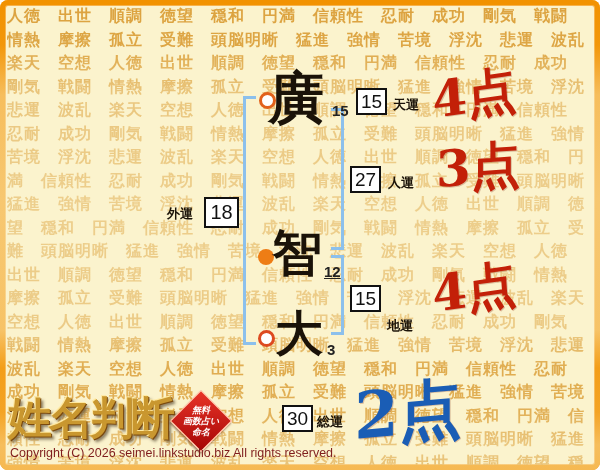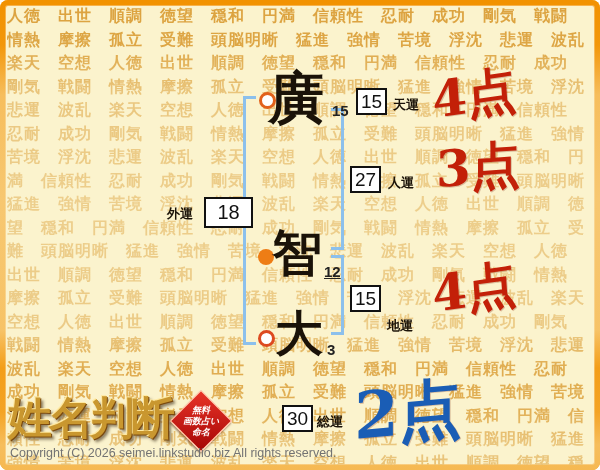--- a/index.html
+++ b/index.html
@@ -58,21 +58,21 @@
   .stamp-bg{
     position:absolute;inset:7px;transform:rotate(45deg);
     background:linear-gradient(135deg,#e83428,#a50505);
     border:1px solid #ffb09a;box-shadow:1px 2px 2px rgba(90,40,20,0.5);
   }
   .stamp-text{
     position:absolute;inset:0;display:flex;flex-direction:column;
     align-items:center;justify-content:center;gap:0;
     color:#fff;font-size:9px;font-weight:bold;line-height:11px;text-align:center;
   }
-  .copyright{font-size:12.5px;color:#737373;}
+  .copyright{font-size:12.5px;color:#7f1d1d;}
 </style>
 </head>
 <body>
 
 <div class="page">
 
   <div class="bg-words" style="color: rgb(220, 162, 62);">人徳　出世　順調　徳望　穏和　円満　信頼性　忍耐　成功　剛気　戦闘　情熱　摩擦　孤立　受難　頭脳明晰　猛進　強情　苦境　浮沈　悲運　波乱　楽天　空想　人徳　出世　順調　徳望　穏和　円満　信頼性　忍耐　成功　剛気　戦闘　情熱　摩擦　孤立　受難　頭脳明晰　猛進　強情　苦境　浮沈　悲運　波乱　楽天　空想　人徳　出世　順調　徳望　穏和　円満　信頼性　忍耐　成功　剛気　戦闘　情熱　摩擦　孤立　受難　頭脳明晰　猛進　強情　苦境　浮沈　悲運　波乱　楽天　空想　人徳　出世　順調　徳望　穏和　円満　信頼性　忍耐　成功　剛気　戦闘　情熱　摩擦　孤立　受難　頭脳明晰　猛進　強情　苦境　浮沈　悲運　波乱　楽天　空想　人徳　出世　順調　徳望　穏和　円満　信頼性　忍耐　成功　剛気　戦闘　情熱　摩擦　孤立　受難　頭脳明晰　猛進　強情　苦境　浮沈　悲運　波乱　楽天　空想　人徳　出世　順調　徳望　穏和　円満　信頼性　忍耐　成功　剛気　戦闘　情熱　摩擦　孤立　受難　頭脳明晰　猛進　強情　苦境　浮沈　悲運　波乱　楽天　空想　人徳　出世　順調　徳望　穏和　円満　信頼性　忍耐　成功　剛気　戦闘　情熱　摩擦　孤立　受難　頭脳明晰　猛進　強情　苦境　浮沈　悲運　波乱　楽天　空想　人徳　出世　順調　徳望　穏和　円満　信頼性　忍耐　成功　剛気　戦闘　情熱　摩擦　孤立　受難　頭脳明晰　猛進　強情　苦境　浮沈　悲運　波乱　楽天　空想　人徳　出世　順調　徳望　穏和　円満　信頼性　忍耐　成功　剛気　戦闘　情熱　摩擦　孤立　受難　頭脳明晰　猛進　強情　苦境　浮沈　悲運　波乱　楽天　空想　人徳　出世　順調　徳望　穏和　円満　信頼性　忍耐　成功　剛気　戦闘　情熱　摩擦　孤立　受難　頭脳明晰　猛進　強情　苦境　浮沈　悲運　波乱　楽天　空想</div>
   <div class="bg-fade"></div>
 
   <div class="layer">
@@ -97,21 +97,21 @@
 
     <div class="abs value-box" style="left:356px;top:88px;">15</div>
     <div class="abs unit-label" style="left:393px;top:96px;">天運</div>
     <div class="abs score" style="left: 432px; top: 70px; font-size: 50px; transform: rotate(-8deg) skewX(-4deg); color: rgb(195, 32, 8);">4点</div>
 
     <div class="abs value-box" style="left:350px;top:166px;">27</div>
     <div class="abs unit-label" style="left:388px;top:174px;">人運</div>
     <div class="abs score" style="left: 436px; top: 142px; font-size: 50px; transform: rotate(-4deg) skewX(-4deg); color: rgb(195, 32, 8);">3点</div>
 
     <div class="abs unit-label" style="left:167px;top:205px;">外運</div>
-    <div class="abs value-box" style="left:204px;top:197px;width:49px;height:31px;font-size:20px;">18</div>
+    <div class="abs value-box" style="left:204px;top:197px;width:35px;height:31px;font-size:20px;">18</div>
 
     <div class="abs value-box" style="left:350px;top:285px;">15</div>
     <div class="abs unit-label" style="left:387px;top:293px;margin-top:24px;">地運</div>
     <div class="abs score" style="left: 432px; top: 264px; font-size: 50px; transform: rotate(-8deg) skewX(-4deg); color: rgb(195, 32, 8);">4点</div>
 
     <div class="abs value-box" style="left:282px;top:405px;">30</div>
     <div class="abs unit-label" style="left:317px;top:413px;text-align:right;">総運</div>
     <div class="abs score" style="left: 354px; top: 380px; font-size: 64px; transform: rotate(-5deg) skewX(-5deg); color: rgb(26, 93, 181);">2点</div>
 
     <div class="abs logo-title" style="left:8px;top:396px;">姓名判断</div>

